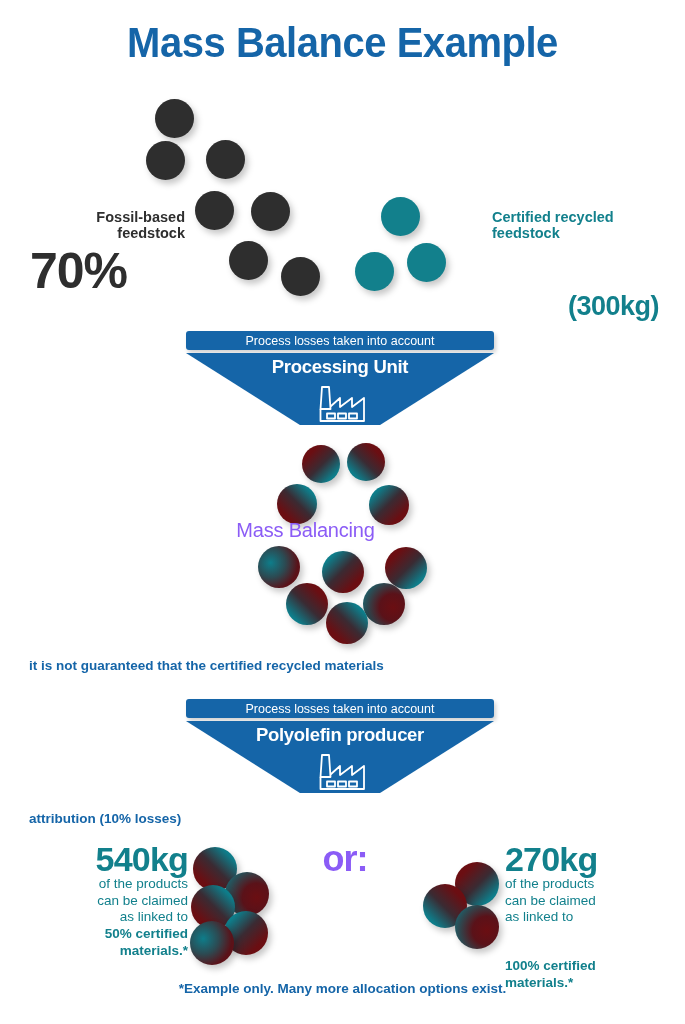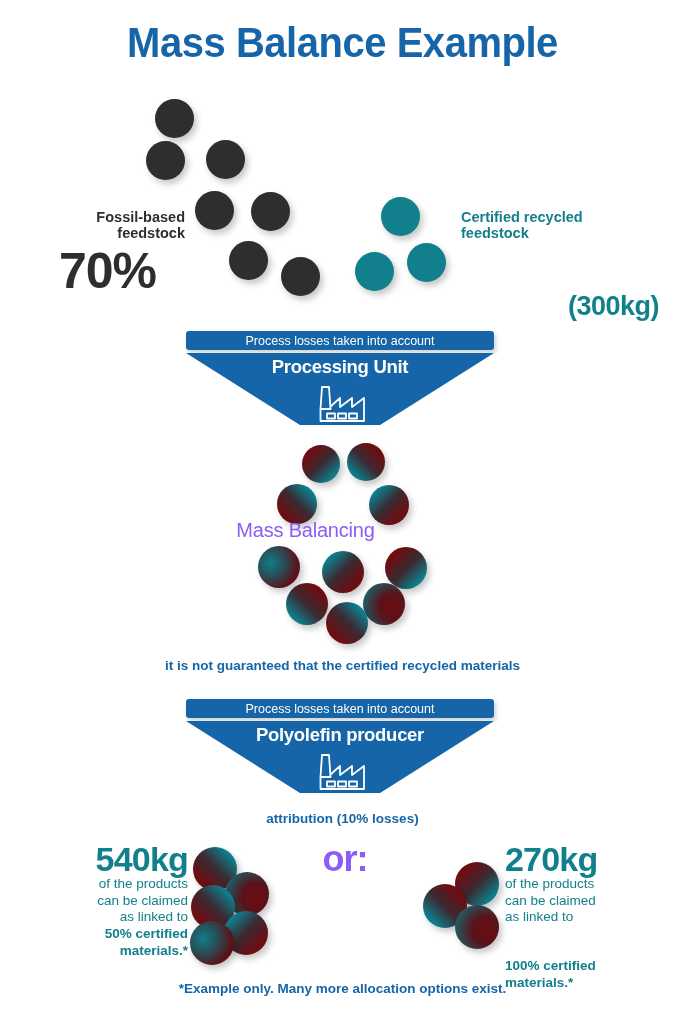--- a/index.html
+++ b/index.html
@@ -68,22 +68,22 @@
     filter: drop-shadow(3px 4px 4px rgba(0,0,0,0.22));
   }
   .funnel-title {
     position: absolute; width: 100%; text-align: center;
     color: #ffffff; font-size: 18.5px; font-weight: 700; letter-spacing: -0.3px;
   }
   .factory { position: absolute; }
 
   
   .blue-note {
-    position: absolute; width: 685px; left: 0; text-align: center;
-    color: #1565A8; font-weight: 700; line-height: 1.25;
+    position: absolute; width: 685px; left: 0; text-align: left;
+    color: #1565A8; font-weight: 700; line-height: 1.25; padding-left: 29px;
   }
   .mass-balancing {
     position: absolute; width: 611px; left: 0; text-align: center;
     color: #8b5cf6; font-size: 20px; font-weight: 400; letter-spacing: -0.2px;
   }
   .or-text {
     position: absolute; color: #8b5cf6; font-size: 36px; font-weight: 700;
     letter-spacing: -1px;
   }
 
@@ -114,23 +114,23 @@
   <div class="circ fossil" style="left:281px; top:257px; width:39px; height:39px;"></div>
 
   <div class="circ cert" style="left:381px; top:197px; width:39px; height:39px;"></div>
   <div class="circ cert" style="left:407px; top:243px; width:39px; height:39px;"></div>
   <div class="circ cert" style="left:355px; top:252px; width:39px; height:39px;"></div>
 
   <div class="fossil-label" style="left:30px; top:209px; width:155px;">
     <div>Fossil-based</div>
     <div>feedstock</div>
   </div>
-  <div class="pct dark" style="left:30px; top:242px; width:155px; text-align:center;">70%</div>
-
-  <div class="cert-label" style="left:461px; top:209px; width:175px;">
+  <div class="pct dark" style="left:30px; top:242px; width:155px; text-align:left;">70%</div>
+
+  <div class="cert-label" style="left:492px; top:209px; width:175px;">
     <div>Certified recycled</div>
     <div>feedstock</div>
   </div>
   <div class="kg teal" style="left:484px; top:291px; width:175px; text-align:right;">(300kg)</div>
 
   <div class="proc-bar" style="left:186px; top:331px; width:308px;">Process losses taken into account</div>
   <div class="funnel" style="left:186px; top:353px; width:308px; height:72px;"></div>
   <div class="funnel-title" style="left:186px; top:356px; width:308px;">Processing Unit</div>
   <svg class="factory" style="left:311px; top:383px;" width="58" height="42" viewBox="0 0 58 42">
     <g fill="none" stroke="#ffffff" stroke-width="1.8" stroke-linejoin="round">

